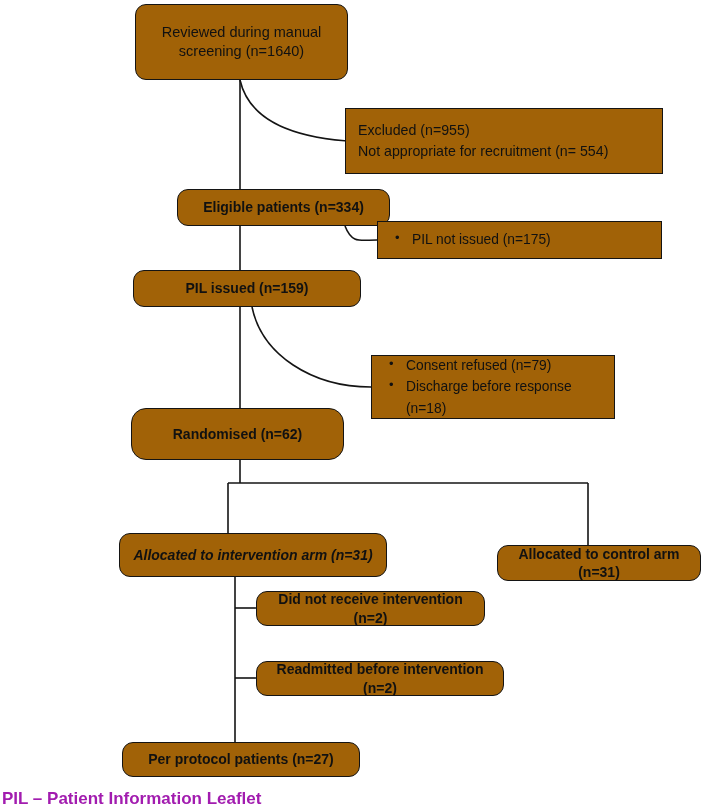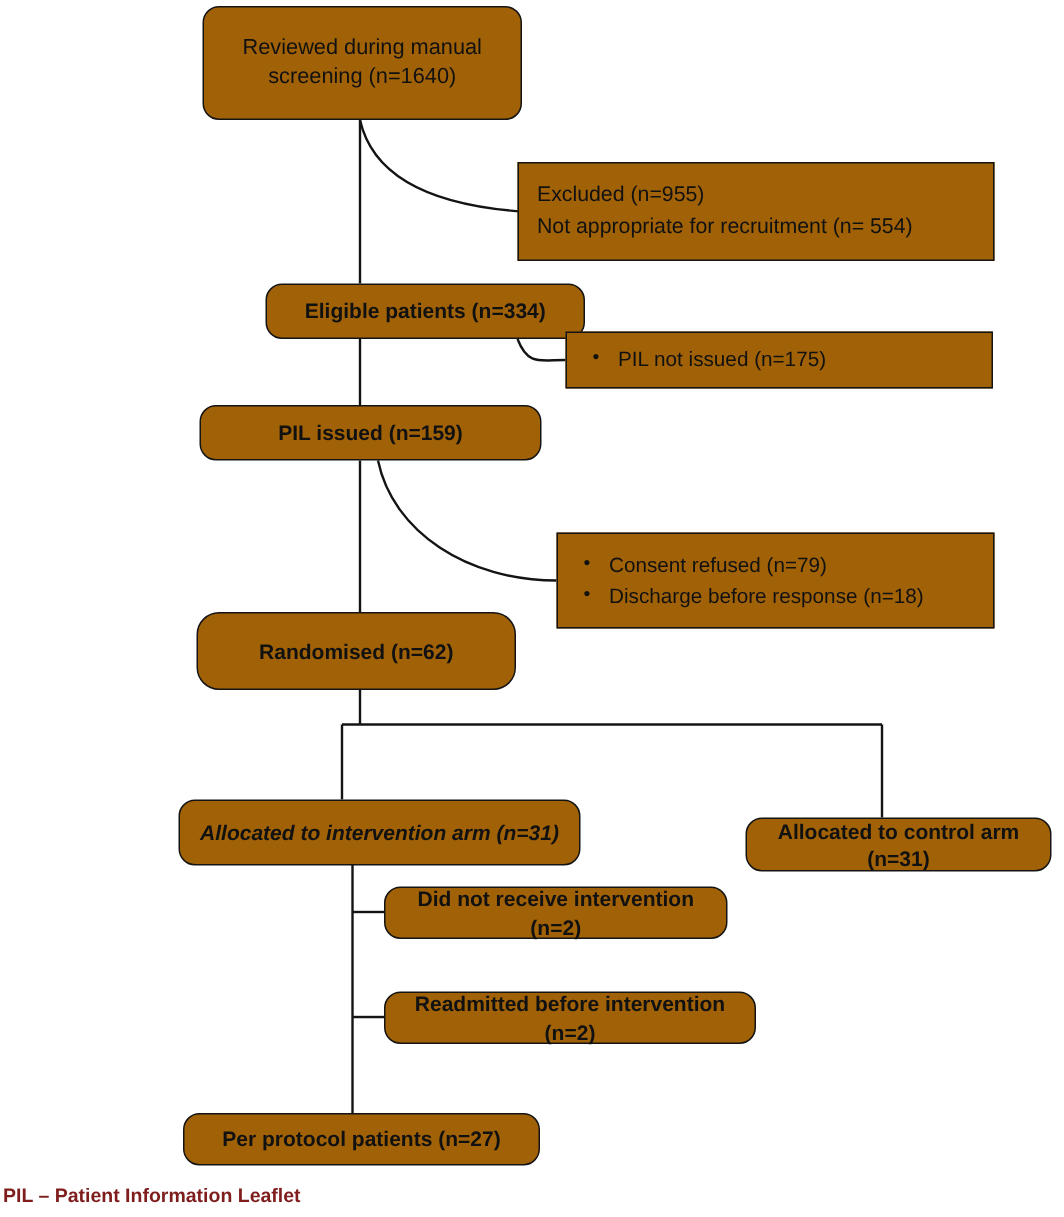--- a/index.html
+++ b/index.html
@@ -83,23 +83,23 @@
   .plain-lines div {
     font-size: 14.2px;
     line-height: 1.5;
     text-align: left;
     color: #111111;
   }
   .footnote {
     position: absolute;
     left: 2px;
     top: 789px;
-    font-size: 13px;
+    font-size: 17px;
     font-weight: bold;
-    color: #7f1d1d;
+    color: #a21caf;
     white-space: nowrap;
   }
 </style>
 </head>
 <body>
 
 <div id="flow-root">
 
   <svg class="flow-svg" viewBox="0 0 709 811">
 
@@ -149,21 +149,21 @@
   <div class="node-box sharp" style="left:377px; top:221px; width:285px; height:38px;">
     <ul class="bullet-list">
       <li>PIL not issued (n=175)</li>
     </ul>
   </div>
 
   <div class="node-box rounded" style="left:133px; top:270px; width:228px; height:37px;">
     <div class="node-text bold">PIL issued (n=159)</div>
   </div>
 
-  <div class="node-box sharp" style="left:371px; top:355px; width:292px; height:64px;">
+  <div class="node-box sharp" style="left:371px; top:355px; width:244px; height:64px;">
     <ul class="bullet-list">
       <li>Consent refused (n=79)</li>
       <li>Discharge before response (n=18)</li>
     </ul>
   </div>
 
   <div class="node-box rounded" style="left:131px; top:408px; width:213px; height:52px;border-radius:15px;">
     <div class="node-text bold">Randomised (n=62)</div>
   </div>
 

